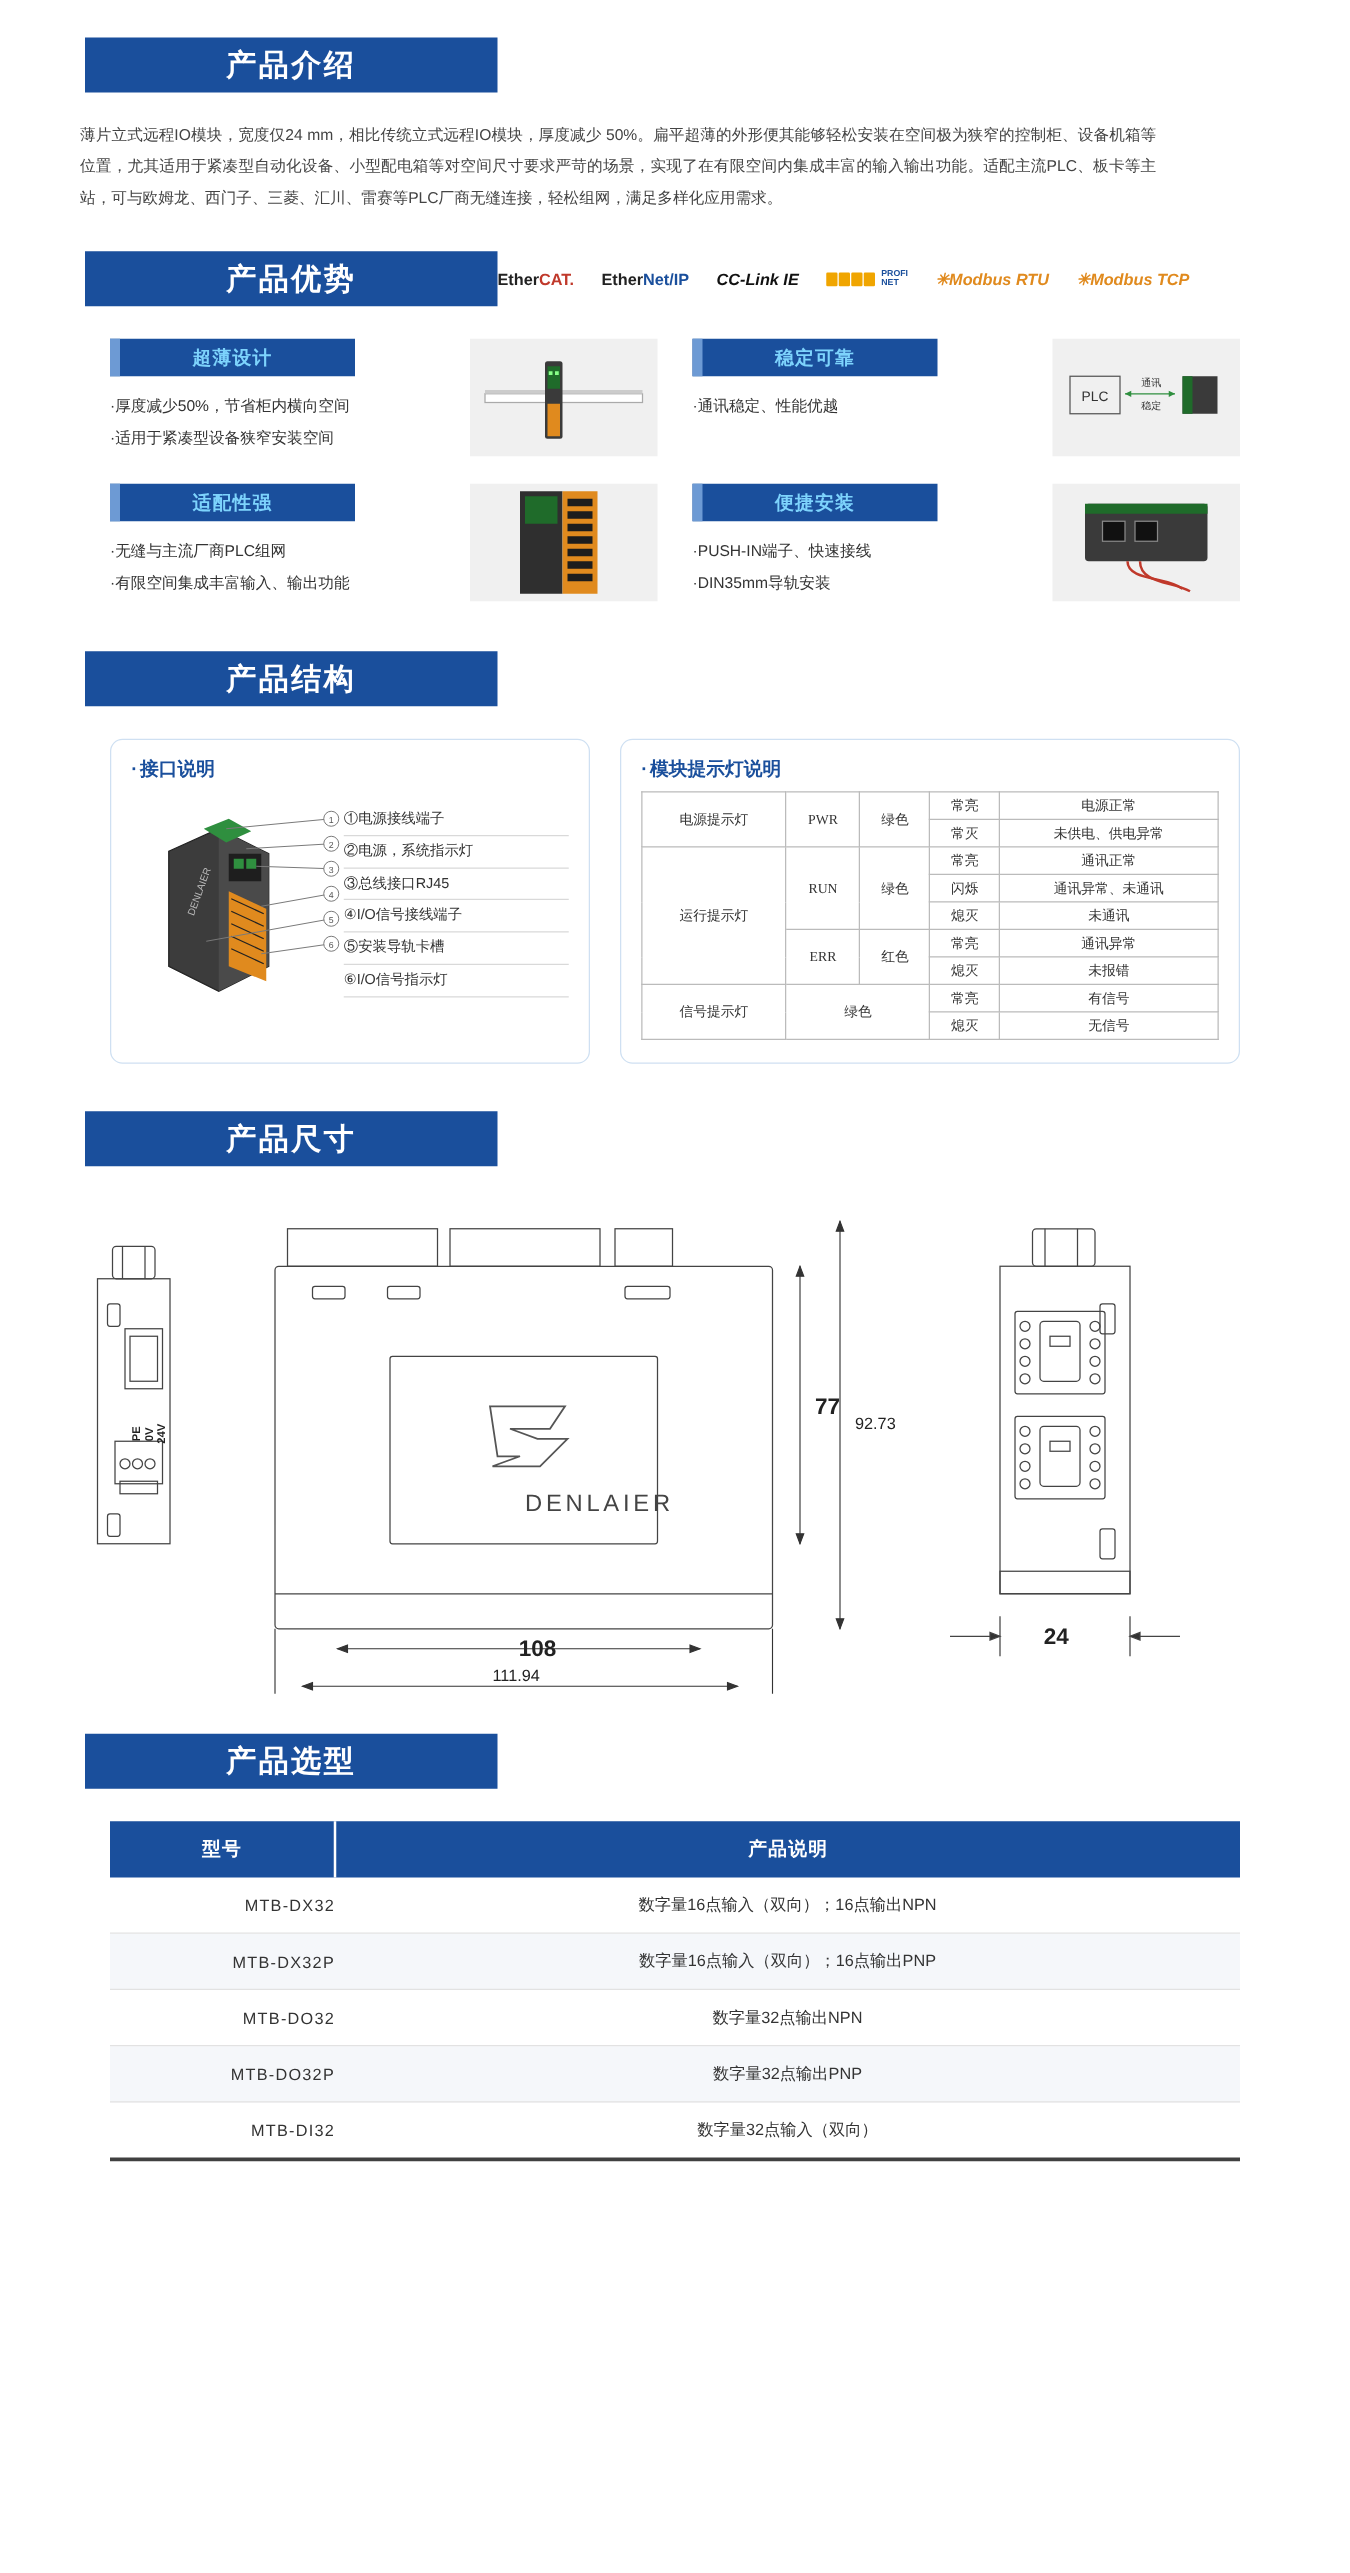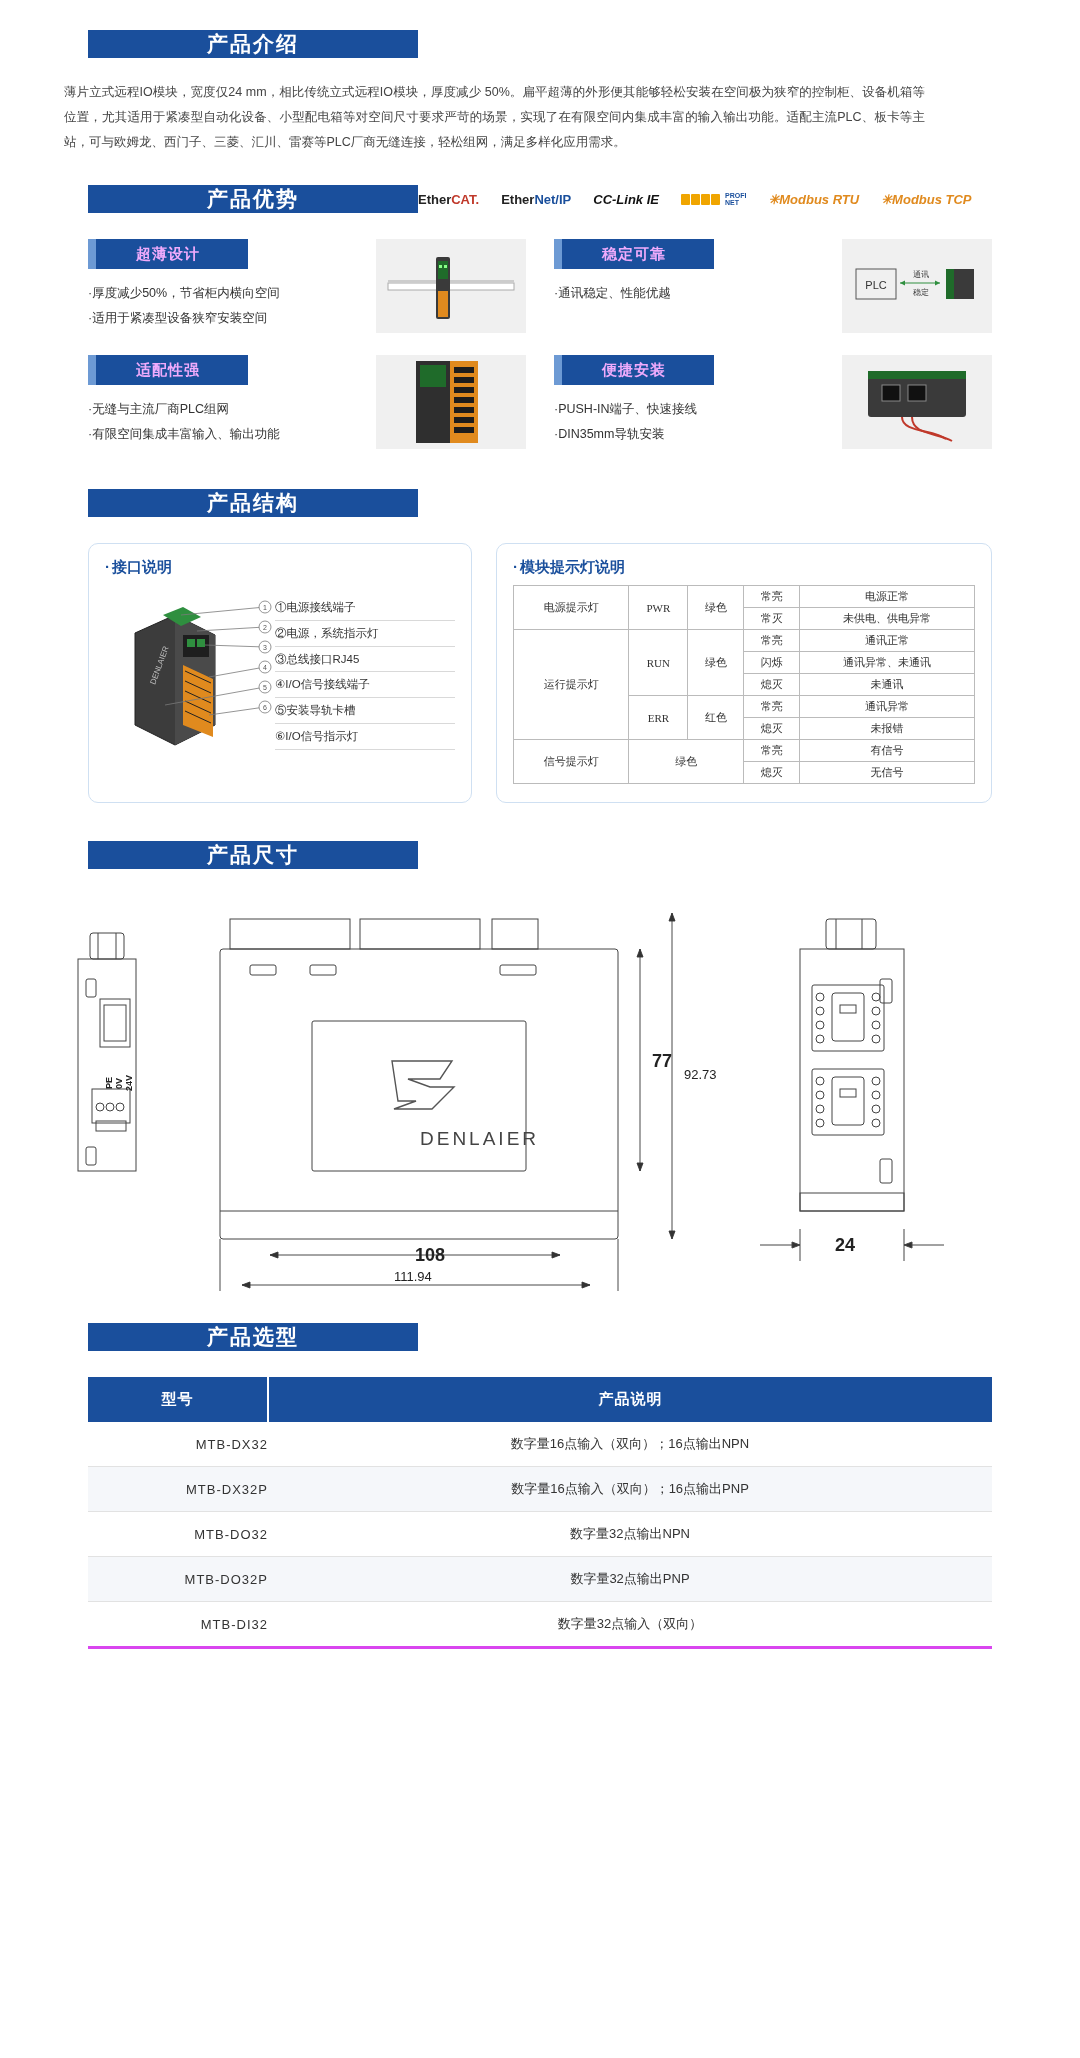--- a/index.html
+++ b/index.html
@@ -9,30 +9,30 @@
     font-family: "Liberation Sans", sans-serif;
     color: #333;
   }
   body { width: 1080px; height: 2058px; position: relative; overflow: hidden; }
 
   .page { width: 1080px; padding: 0 0 20px 0; }
 
   
   .sec-head {
     width: 330px;
-    height: 28px;
+    height: 44px;
     background: #1a4f9c;
     color: #fff;
-    font-size: 21px;
+    font-size: 24px;
     font-weight: bold;
     letter-spacing: 2px;
     display: flex;
     align-items: center;
     justify-content: center;
-    margin-left: 88px;
+    margin-left: 68px;
   }
 
   .intro-text {
     margin: 22px 155px 0 64px;
     font-size: 12.5px;
     line-height: 2.0;
     color: #444;
     text-align: justify;
   }
 
@@ -70,24 +70,24 @@
     grid-template-columns: 1fr 1fr;
     gap: 22px 28px;
   }
   .adv-card {
     display: flex;
     align-items: stretch;
     height: 94px;
   }
   .adv-left { flex: 1 1 auto; padding-right: 12px; }
   .adv-title {
-    width: 160px;
+    width: 196px;
     height: 30px;
     background: #1a4f9c;
-    color: #f0abfc;
+    color: #7dd3fc;
     font-size: 15px;
     font-weight: bold;
     letter-spacing: 1px;
     display: flex;
     align-items: center;
     justify-content: center;
     position: relative;
   }
   .adv-title::after {
     content: "";
@@ -187,21 +187,21 @@
   }
   .sel-table th.col1 { width: 180px; border-right: 2px solid #fff; }
   .sel-table td {
     padding: 13px 0;
     text-align: center;
     color: #333;
     border-bottom: 1px solid #e2e2e2;
   }
   .sel-table tr.alt td { background: #f5f7fa; }
   .sel-table td.model { letter-spacing: 1px; text-align: right; }
-  .sel-table tr:last-child td { border-bottom: 3px solid #d946ef; }
+  .sel-table tr:last-child td { border-bottom: 3px solid #404040; }
 </style>
 </head>
 <body>
 
 <div class="page">
 
   <div class="sec-head" style="margin-top:30px;">产品介绍</div>
   <p class="intro-text">薄片立式远程IO模块，宽度仅24 mm，相比传统立式远程IO模块，厚度减少 50%。扁平超薄的外形便其能够轻松安装在空间极为狭窄的控制柜、设备机箱等位置，尤其适用于紧凑型自动化设备、小型配电箱等对空间尺寸要求严苛的场景，实现了在有限空间内集成丰富的输入输出功能。适配主流PLC、板卡等主站，可与欧姆龙、西门子、三菱、汇川、雷赛等PLC厂商无缝连接，轻松组网，满足多样化应用需求。</p>
 
   <div class="adv-headrow">

